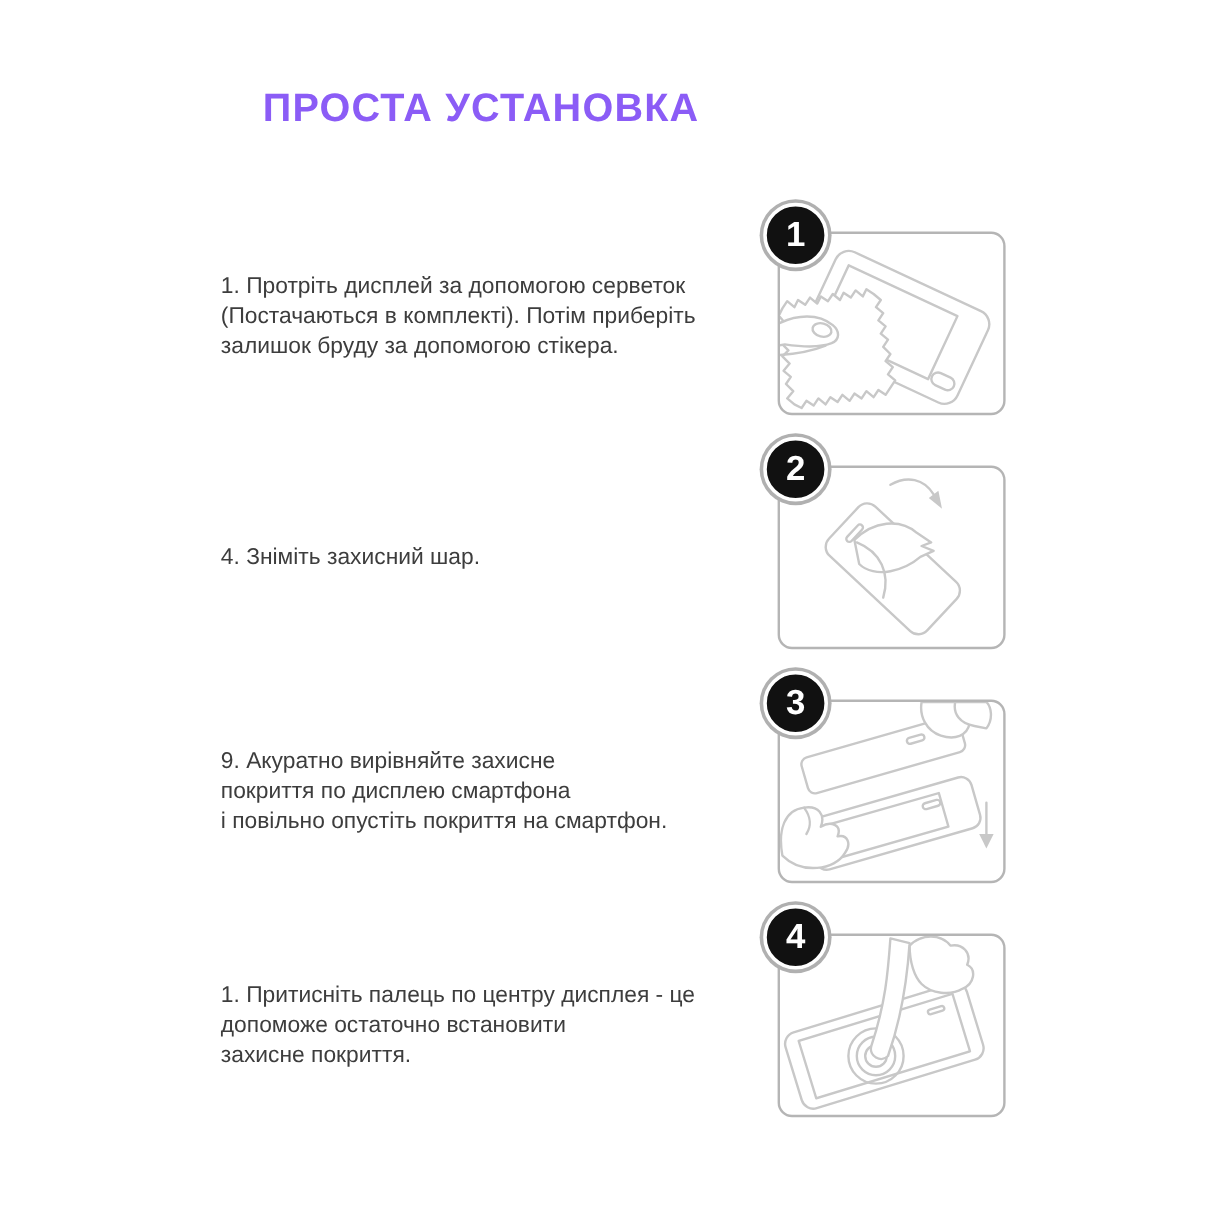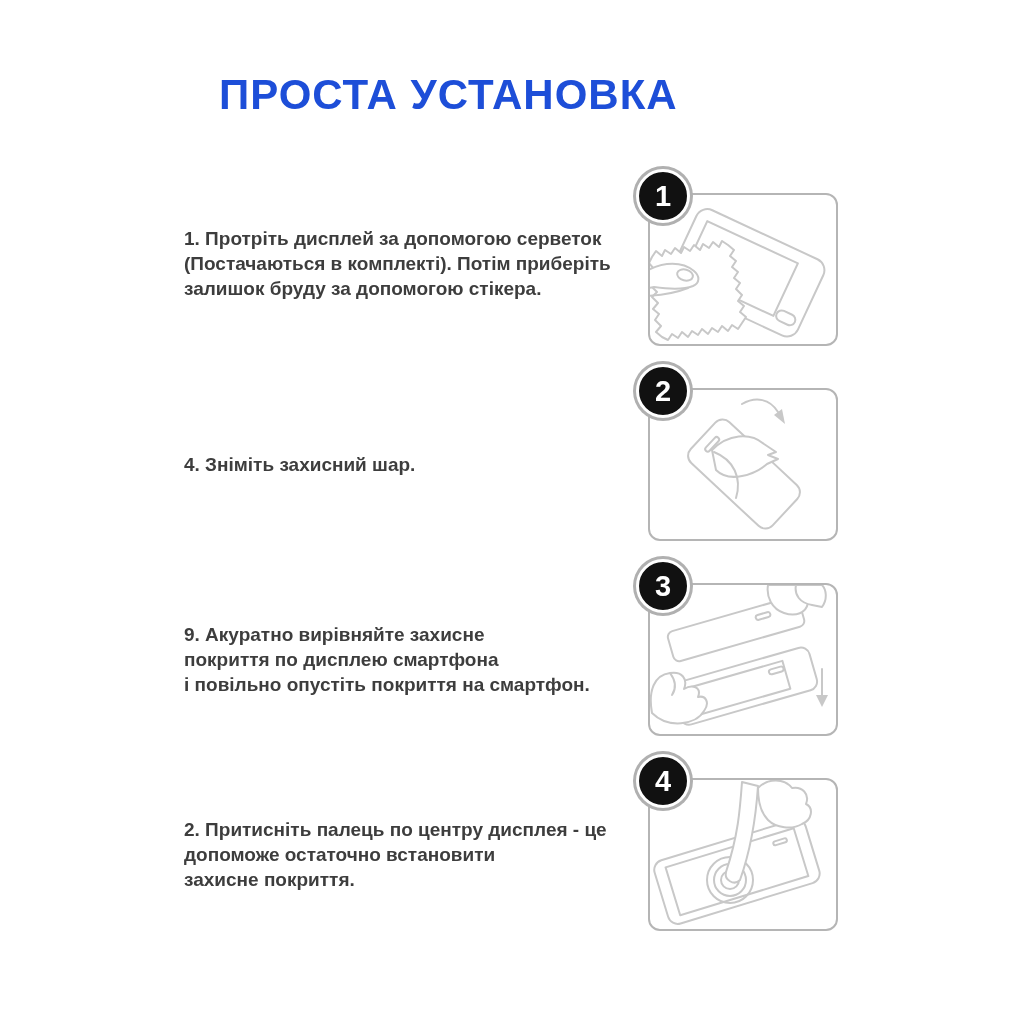--- a/index.html
+++ b/index.html
@@ -2,27 +2,26 @@
 <html><head>
 <meta charset="utf-8">
 <style>
   html,body{margin:0;padding:0;}
   body{
     width:1024px;height:1024px;position:relative;background:#ffffff;
     font-family:"Liberation Sans",sans-serif;overflow:hidden;
   }
   .page-title{
     position:absolute;left:219px;top:71px;
-    font-size:42px;font-weight:bold;letter-spacing:1px;color:#1d4ed8;
+    font-size:33px;font-weight:bold;letter-spacing:1px;color:#8b5cf6;
   }
   .step-text{
     position:absolute;left:184px;width:460px;
     font-size:19px;line-height:25px;color:#3d3d3d;
     white-space:pre-line;
-    font-weight:bold;
   }
   #step-text-1{top:226px}
   #step-text-2{top:452px}
   #step-text-3{top:622px}
   #step-text-4{top:817px}
   .panel{
     position:absolute;left:648px;width:190px;height:153px;
     border:2px solid #b5b5b5;border-radius:12px;box-sizing:border-box;
     background:#ffffff;
   }
@@ -44,21 +43,21 @@
 
 <div class="page-title">ПРОСТА УСТАНОВКА</div>
 
 <div class="step-text" id="step-text-1">1. Протріть дисплей за допомогою серветок
 (Постачаються в комплекті). Потім приберіть
 залишок бруду за допомогою стікера.</div>
 <div class="step-text" id="step-text-2">4. Зніміть захисний шар.</div>
 <div class="step-text" id="step-text-3">9. Акуратно вирівняйте захисне
 покриття по дисплею смартфона
 і повільно опустіть покриття на смартфон.</div>
-<div class="step-text" id="step-text-4">2. Притисніть палець по центру дисплея - це
+<div class="step-text" id="step-text-4">1. Притисніть палець по центру дисплея - це
 допоможе остаточно встановити
 захисне покриття.</div>
 
 <div class="panel" id="panel-1">
   <div class="badge">1</div>
   <svg class="illus" width="186" height="149" viewBox="0 0 186 149">
     <g fill="none" stroke="#c8c8c8" stroke-width="2" stroke-linejoin="round" stroke-linecap="round">
       <g transform="translate(98,76) rotate(25)">
         <rect x="-70" y="-40" width="140" height="84" rx="12" fill="#ffffff"></rect>
         <rect x="-58" y="-28" width="100" height="58" fill="#ffffff"></rect>

